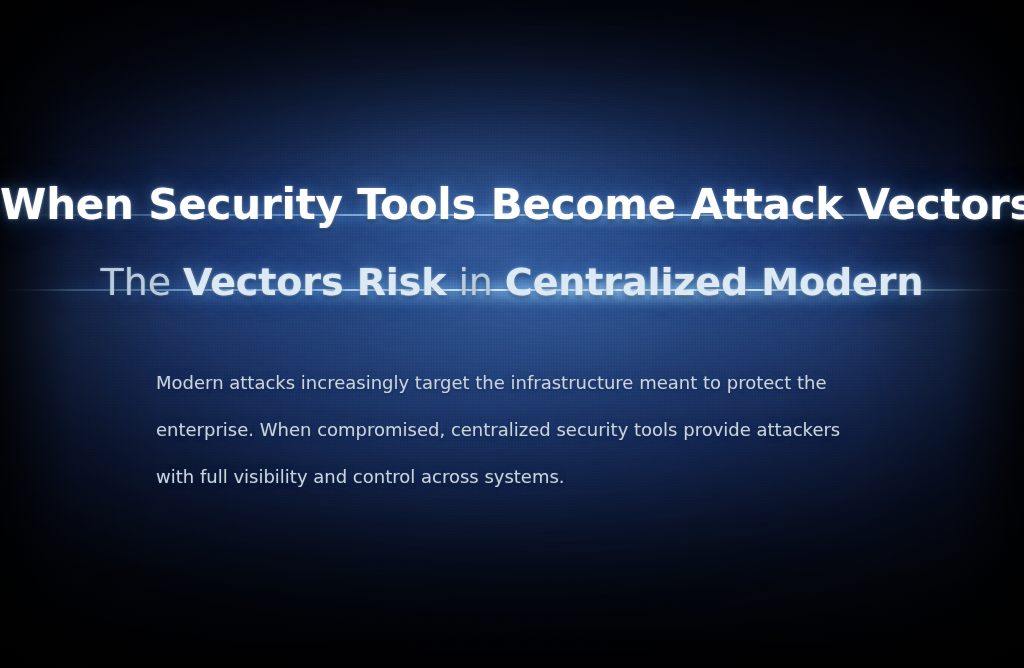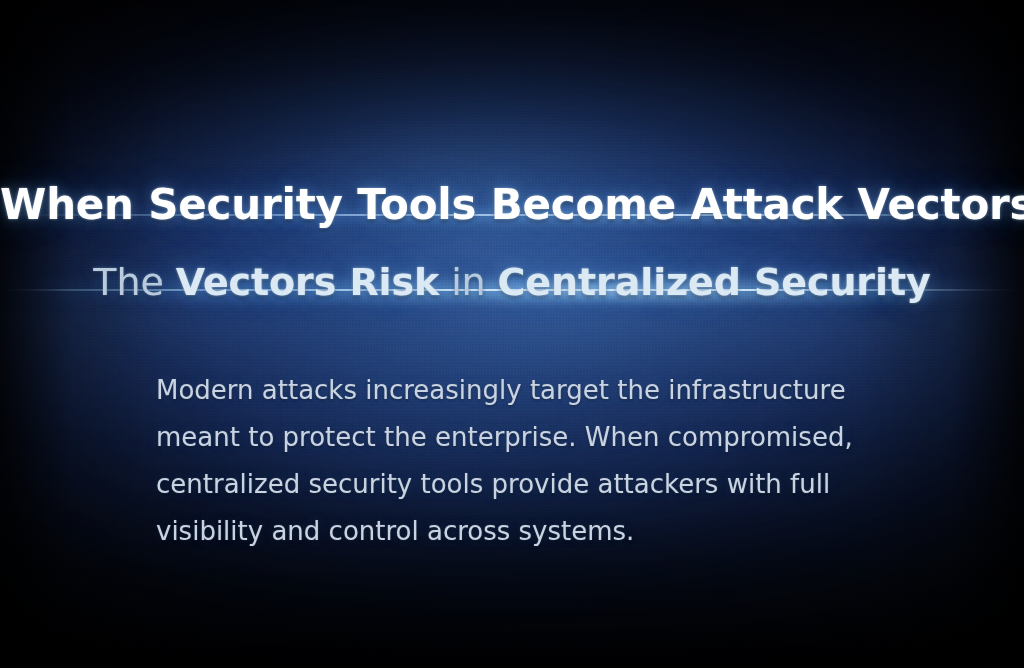--- a/index.html
+++ b/index.html
@@ -262,21 +262,21 @@
       0 2px 4px rgba(0,0,0,0.50);
   }
 
   .body-copy {
     position: absolute;
     top: 341px;
     left: 156px;
     width: 720px;
     font-family: "DejaVu Sans", sans-serif;
     font-weight: normal;
-    font-size: 26px;
+    font-size: 18px;
     line-height: 47px;
     color: #c9d3e1;
     text-shadow:
       0 0 2px rgba(140,180,225,0.30),
       0 0 12px rgba(60,110,180,0.22),
       0 1px 3px rgba(0,0,0,0.55);
   }
 </style>
 </head>
 <body>
@@ -300,19 +300,19 @@
   </div>
 
   <div class="bg-noise"></div>
   <div class="bg-vignette"></div>
 
   <div class="content">
 
     <h1 class="headline-1">When Security Tools Become Attack Vectors:</h1>
 
     <h2 class="headline-2">
-      <span class="light">The </span><span class="strong">Vectors Risk</span><span class="light"> in </span><span class="strong">Centralized Security</span>
+      <span class="light">The </span><span class="strong">Vectors Risk</span><span class="light"> in </span><span class="strong">Centralized Modern</span>
     </h2>
 
     <p class="body-copy">Modern attacks increasingly target the infrastructure meant to protect the enterprise. When compromised, centralized security tools provide attackers with full visibility and control across systems.</p>
 
   </div>
 </div>
 
 </body></html>

